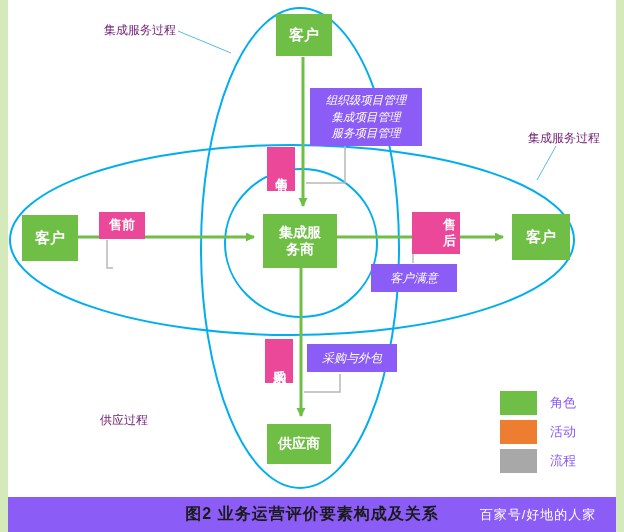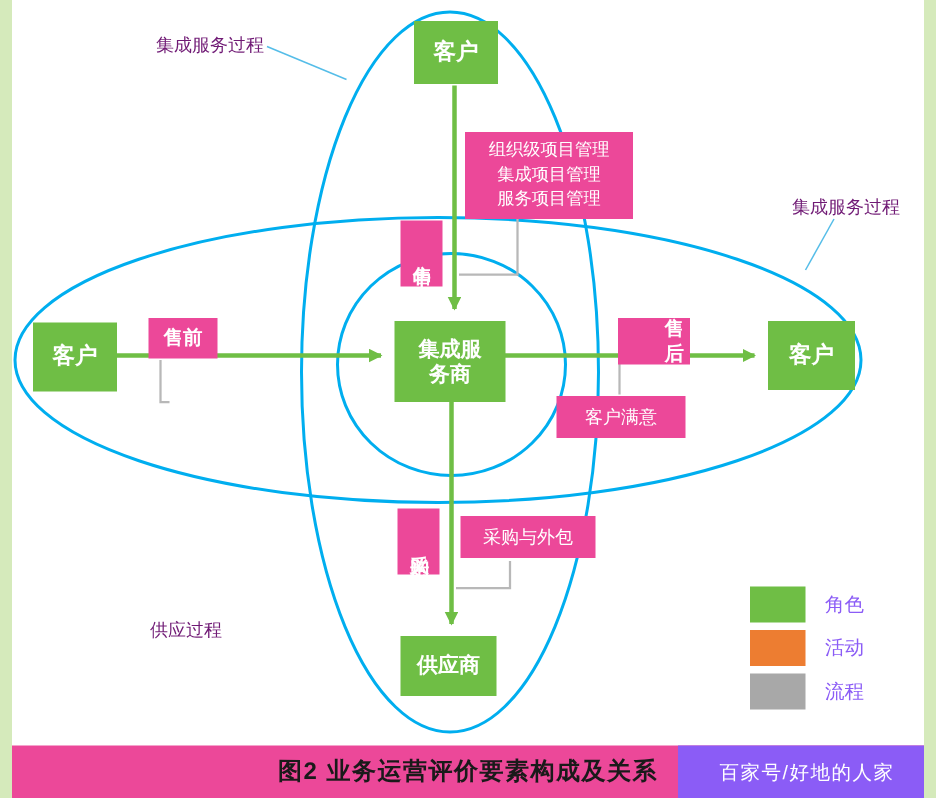--- a/index.html
+++ b/index.html
@@ -14,36 +14,36 @@
   svg.wires ellipse{fill:none;stroke:#00aeef;stroke-width:2;}
   .arrow{stroke:#6fbe45;stroke-width:3;}
   .conn{stroke:#b8b8b8;stroke-width:1.5;fill:none;}
   .pointer{stroke:#55bde8;stroke-width:1;}
   .node{
     position:absolute;display:flex;align-items:center;justify-content:center;
     color:#ffffff;text-align:center;z-index:10;box-sizing:border-box;line-height:1.25;
   }
   .green{background:#6fbe45;font-weight:bold;font-size:15px;}
   .orange{background:#ec4899;font-weight:bold;font-size:13px;}
-  .gray{background:#ec4899;font-size:11.5px;}
+  .gray{background:#8b5cf6;font-size:11.5px;font-style:italic;}
   .gray.big{font-size:12px;}
   .vtext{writing-mode:vertical-rl;letter-spacing:2px;}
   .lines{flex-direction:column;justify-content:center;}
   .lines div{line-height:1.45;}
   .region-label{position:absolute;font-size:12px;color:#701a75;z-index:12;white-space:nowrap;}
   .provider{position:absolute;left:398px;top:335px;font-size:20px;font-weight:bold;color:#e60000;z-index:15;white-space:nowrap;}
   .legend{position:absolute;left:500px;top:391px;z-index:12;}
   .legend-row{display:flex;align-items:center;margin-bottom:5px;height:24px;}
   .swatch{width:37px;height:24px;margin-right:13px;}
   .sw-green{background:#6fbe45;}
   .sw-orange{background:#ed7d31;}
   .sw-gray{background:#a8a8a8;}
   .legend-label{font-size:13px;color:#8b5cf6;}
   .caption-bar{
-    position:absolute;left:0;top:497px;width:624px;height:35px;background:#ec4899;
+    position:absolute;left:0;top:497px;width:624px;height:35px;background:#8b5cf6;
     display:flex;align-items:center;justify-content:center;z-index:20;
   }
   .caption{font-size:16px;font-weight:600;color:#1a1a1a;letter-spacing:1px;}
   .watermark-bar{
     position:absolute;left:452px;top:497px;width:172px;height:35px;background:#8b5cf6;
     display:flex;align-items:center;justify-content:center;z-index:25;
   }
   .watermark{font-size:13px;color:#ffffff;letter-spacing:1px;white-space:nowrap;}
 </style>
 </head>
@@ -76,21 +76,21 @@
   </svg>
 
   <div class="node green" style="left:276px;top:14px;width:56px;height:42px;">客户</div>
   <div class="node green" style="left:22px;top:215px;width:56px;height:46px;">客户</div>
   <div class="node green" style="left:512px;top:214px;width:58px;height:46px;">客户</div>
   <div class="node green" style="left:263px;top:214px;width:74px;height:54px;font-size:14px;padding:11px;">集成服务商</div>
   <div class="node green" style="left:267px;top:424px;width:64px;height:40px;font-size:14px;">供应商</div>
 
   <div class="node orange" style="left:99px;top:212px;width:46px;height:27px;">售前</div>
   <div class="node orange vtext" style="left:267px;top:147px;width:28px;height:44px;">售中</div>
-  <div class="node orange" style="left:412px;top:212px;width:48px;height:31px;padding-left:27px;">售后</div>
+  <div class="node orange" style="left:412px;top:212px;width:48px;height:42px;padding-left:27px;">售后</div>
   <div class="node orange vtext" style="left:265px;top:339px;width:28px;height:44px;">采购</div>
 
   <div class="node gray lines" style="left:310px;top:88px;width:112px;height:58px;">
     <div>组织级项目管理</div>
     <div>集成项目管理</div>
     <div>服务项目管理</div>
   </div>
   <div class="node gray big" style="left:371px;top:264px;width:86px;height:28px;">客户满意</div>
   <div class="node gray big" style="left:307px;top:344px;width:90px;height:28px;">采购与外包</div>
 

